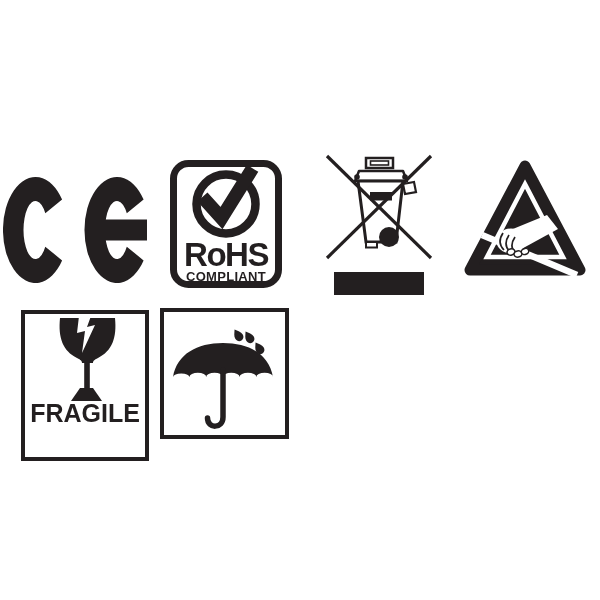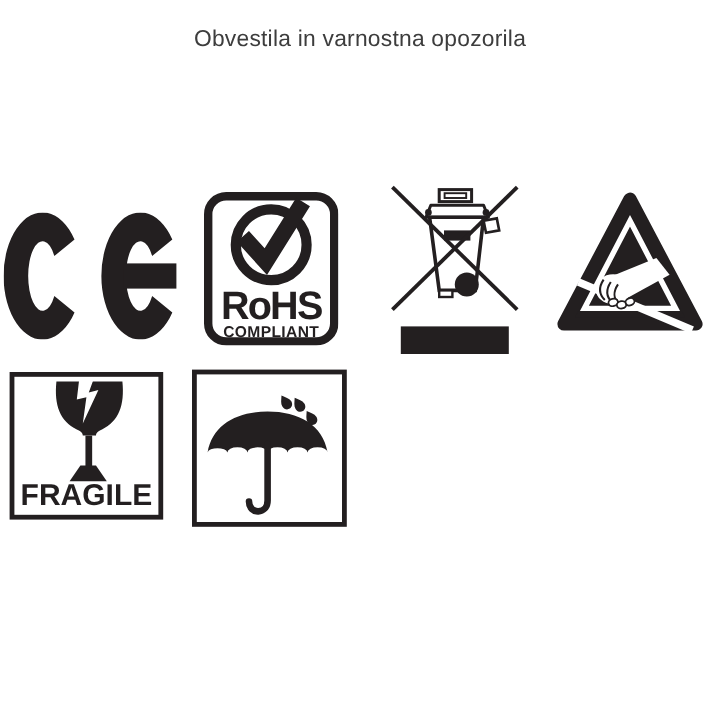--- a/index.html
+++ b/index.html
@@ -23,21 +23,20 @@
   .fragile-label{
     text-align:center; font-weight:bold; font-size:25px; line-height:1.05;
     color:var(--sym); margin-top:-2px; letter-spacing:0px;
   }
 </style>
 </head>
 <body>
 
 <div id="stage">
 
-  <div id="title">Obvestila in varnostna opozorila</div>
 
   <svg class="abs" style="left:3px;top:177px" width="145" height="106" viewBox="0 0 145 106">
     <path fill="#231f20" d="M59.1,22.6 A32.5,53 0 1 0 59.1,83.4 L42.3,69.7 A12,29 0 1 1 42.3,36.3 Z"></path>
     <path fill="#231f20" d="M140.6,22.6 A32.5,53 0 1 0 140.6,83.4 L123.8,69.7 A12,29 0 1 1 123.8,36.3 Z"></path>
     <rect x="100" y="42.5" width="44" height="21" fill="#231f20"></rect>
   </svg>
 
   <svg class="abs" style="left:170px;top:160px" width="112" height="128" viewBox="0 0 112 128">
     <rect x="3.5" y="3.5" width="105" height="121" rx="15" fill="none" stroke="#231f20" stroke-width="7"></rect>
     <circle cx="56" cy="44" r="29.5" fill="none" stroke="#231f20" stroke-width="8.5"></circle>
@@ -79,21 +78,21 @@
         <path d="M54,80 C50,86 50,92 55,96"></path>
       </g>
       <g fill="#ffffff" stroke="#231f20" stroke-width="1.5">
         <ellipse cx="50" cy="95" rx="4" ry="3.1" transform="rotate(-15 50 95)"></ellipse>
         <ellipse cx="57" cy="97" rx="4" ry="3.1" transform="rotate(-10 57 97)"></ellipse>
         <ellipse cx="64" cy="94.5" rx="3.8" ry="3" transform="rotate(-20 64 94.5)"></ellipse>
       </g>
     </g>
   </svg>
 
-  <div class="box" style="left:8px;top:310px;width:128px;height:123px">
+  <div class="box" style="left:21px;top:310px;width:128px;height:151px">
     <svg width="119" height="86" viewBox="0 0 119 86">
       <path fill="#231f20" d="M34,2 C32,22 37,35 51,42 C55,44 56,45 56,47 L67,47 C67,45 68,44 72,42 C86,35 91,22 89,2 Z"></path>
       <path fill="#ffffff" d="M53,0 L65,0 L61,11 L69,9 L56,37 L59,15 L51,17 Z"></path>
       <rect x="58.2" y="47" width="5.6" height="26" fill="#231f20"></rect>
       <polygon points="45,85 76,85 67,72 54,72" fill="#231f20"></polygon>
     </svg>
     <div class="fragile-label">FRAGILE</div>
   </div>
 
   <div class="box" style="left:160px;top:308px;width:129px;height:131px">

